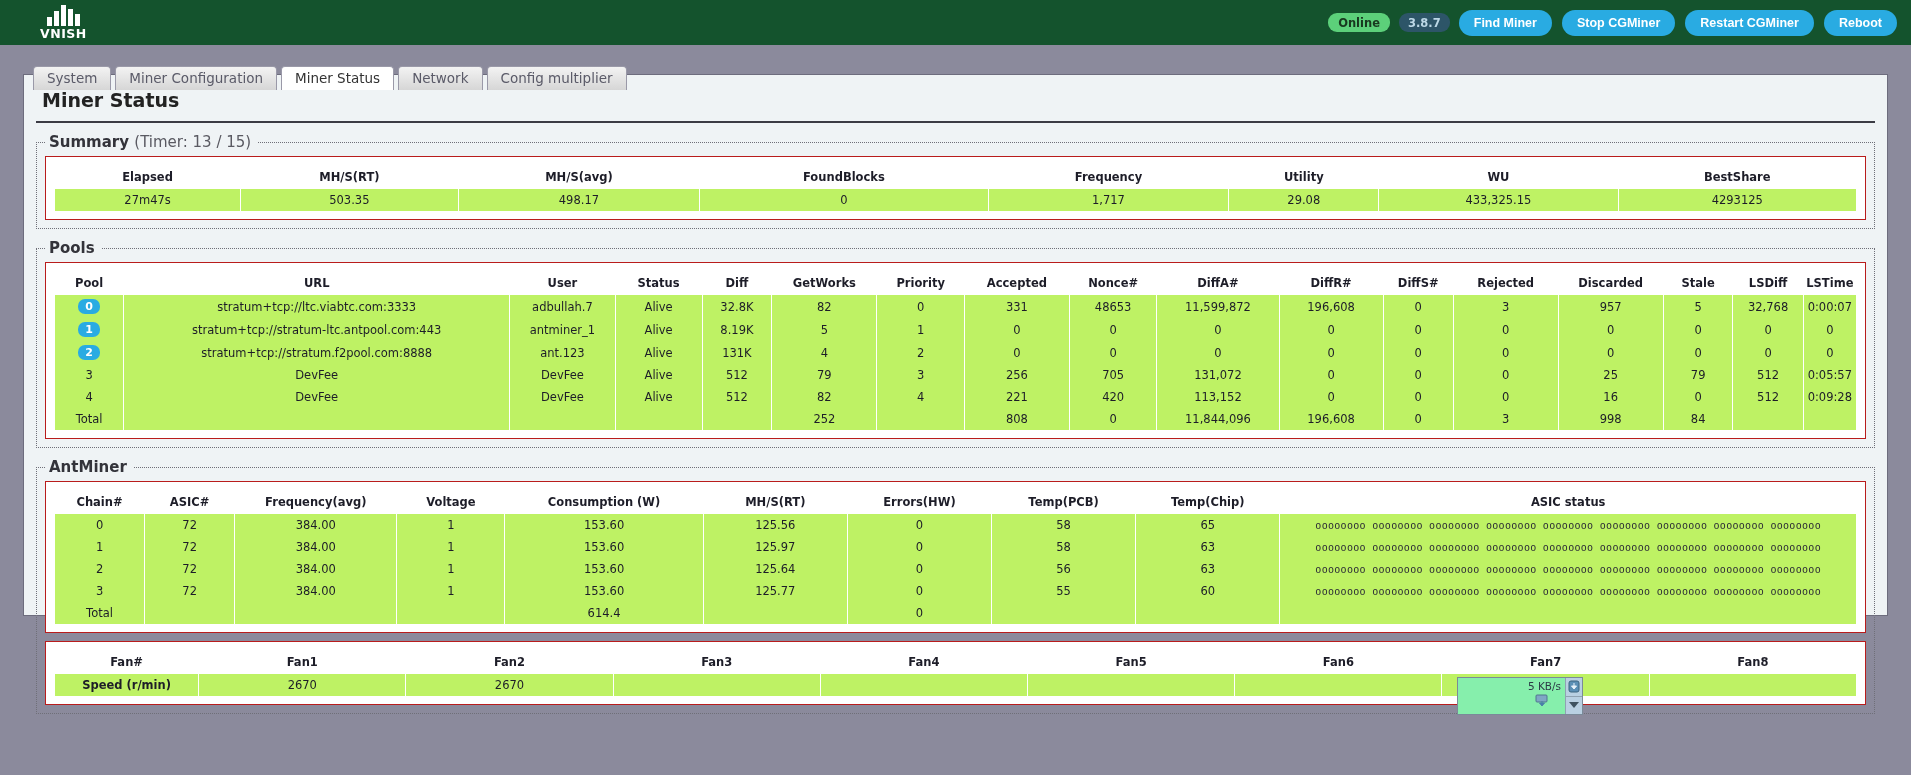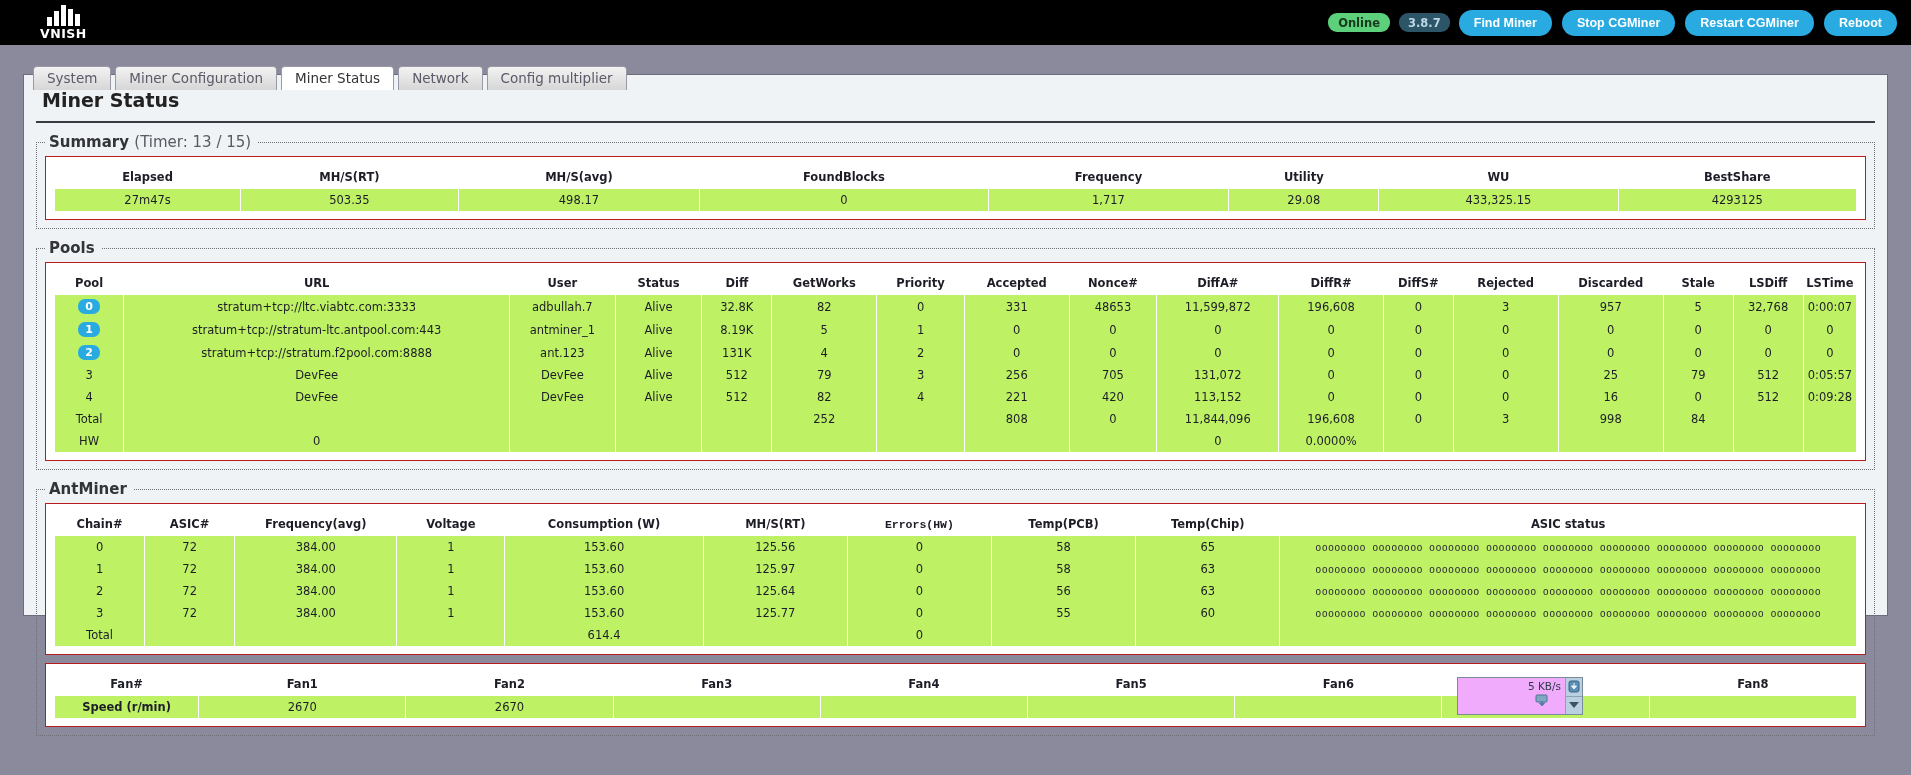--- a/index.html
+++ b/index.html
@@ -7,21 +7,21 @@
     margin: 0; padding: 0;
     width: 1911px; height: 775px;
     background: #8b8a9c;
     font-family: "DejaVu Sans", "Liberation Sans", sans-serif;
     overflow: hidden;
   }
 
   
   .topbar {
     height: 45px;
-    background: #000000;
+    background: #14532d;
     display: flex;
     align-items: center;
     justify-content: space-between;
     padding: 0 14px 0 40px;
   }
   .logo { display: flex; flex-direction: column; align-items: center; line-height: 1; }
   .logo-bars { display: flex; align-items: flex-end; height: 21px; gap: 2px; }
   .logo-bars i { display: block; width: 5px; background: #ffffff; }
   .logo-bars i:nth-child(1) { height: 9px; }
   .logo-bars i:nth-child(2) { height: 15px; }
@@ -150,21 +150,21 @@
     letter-spacing: .3px;
     color: #2a2a35;
   }
   td.lbl { font-weight: bold; }
 
   
   .dl-widget {
     position: absolute;
     left: 1457px; top: 677px;
     width: 126px; height: 38px;
-    background: #f0abfc;
+    background: #86efac;
     border: 1px solid #7b8a99;
     display: flex;
   }
   .dl-body {
     flex: 1;
     position: relative;
     padding: 2px 4px 0 0;
   }
   .dl-speed {
     text-align: right;
@@ -398,57 +398,38 @@
               <td>0</td>
               <td>11,844,096</td>
               <td>196,608</td>
               <td>0</td>
               <td>3</td>
               <td>998</td>
               <td>84</td>
               <td></td>
               <td></td>
             </tr>
-            <tr>
-              <td>HW</td>
-              <td>0</td>
-              <td></td>
-              <td></td>
-              <td></td>
-              <td></td>
-              <td></td>
-              <td></td>
-              <td></td>
-              <td>0</td>
-              <td>0.0000%</td>
-              <td></td>
-              <td></td>
-              <td></td>
-              <td></td>
-              <td></td>
-              <td></td>
-            </tr>
           </tbody>
       </table>
     </div>
   </fieldset>
 
   <fieldset class="sec">
     <legend>AntMiner</legend>
     <div class="tblwrap">
       <table class="grid">
         <thead>
             <tr id="ant-head">
               <th style="width: 5%;">Chain#</th>
               <th style="width: 5%;">ASIC#</th>
               <th style="width: 9%;">Frequency(avg)</th>
               <th style="width: 6%;">Voltage</th>
               <th style="width: 11%;">Consumption (W)</th>
               <th style="width: 8%;">MH/S(RT)</th>
-              <th style="width: 8%; font-family: Liberation Mono, monospace;">Errors(HW)</th>
+              <th style="width: 8%;">Errors(HW)</th>
               <th style="width: 8%;">Temp(PCB)</th>
               <th style="width: 8%;">Temp(Chip)</th>
               <th style="width: 32%;">ASIC status</th>
             </tr>
           </thead>
         <tbody id="ant-body">
             <tr>
               <td>0</td>
               <td>72</td>
               <td>384.00</td>

